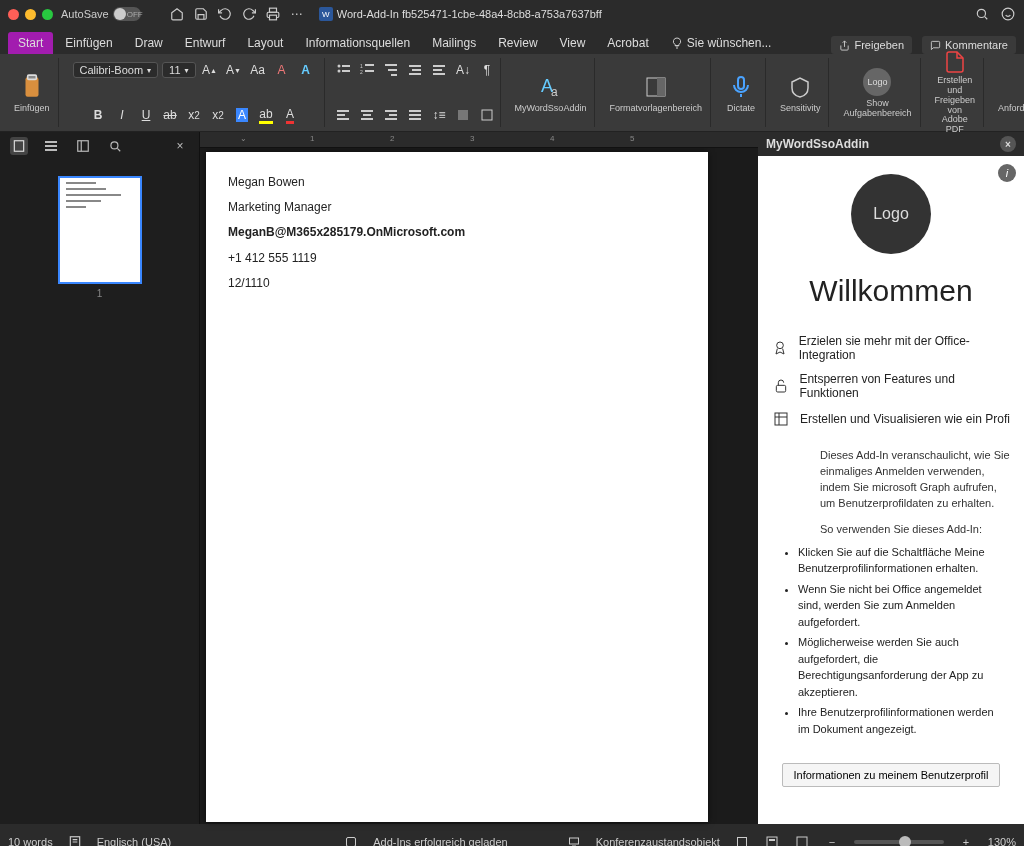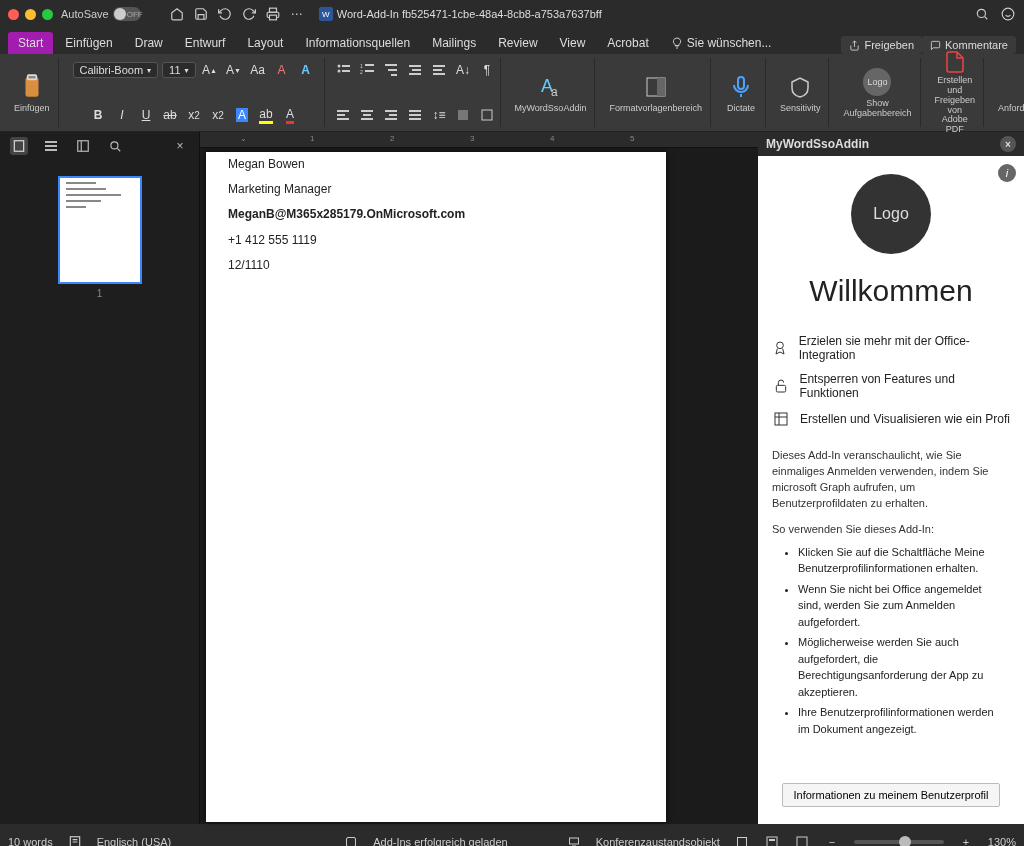--- a/index.html
+++ b/index.html
@@ -16,21 +16,21 @@
   .switch-label { font-size: 8px; color:#aaa; position:relative; left:-18px; }
   .titlebar .tb-icon { width:16px; height:16px; display:flex; align-items:center; justify-content:center; color:#ccc; cursor:default; }
   .doc-title { margin-left: 6px; font-size: 11px; color:#ddd; display:flex; align-items:center; gap:4px;}
   .doc-icon { width:14px; height:14px; background:#2b579a; border-radius:2px; display:inline-flex; align-items:center; justify-content:center; font-size:8px; color:#fff;}
   .titlebar-right { margin-left:auto; display:flex; gap:10px; }
 
   
   .tabs { height: 26px; background: #2b2b2b; display:flex; align-items:flex-end; padding: 0 8px; gap: 2px; }
   .tab { padding: 4px 10px; font-size: 12px; color:#ddd; cursor:pointer; }
   .tab.active { background:#a21caf; border-radius:3px 3px 0 0; }
-  .tabs-right { margin-left:auto; display:flex; gap:0; align-items:center; }
+  .tabs-right { margin-left:auto; display:flex; gap:10px; align-items:center; }
   .pill { background:#3a3a3a; border-radius:3px; padding:3px 8px; font-size:11px; display:flex; align-items:center; gap:4px; cursor:pointer;}
 
   
   .ribbon { height: 78px; background: #3a3a3a; border-bottom:1px solid #222; display:flex; align-items:stretch; padding: 4px 6px; gap:6px; }
   .group { display:flex; flex-direction:column; justify-content:space-between; padding:2px 6px; border-right:1px solid #2a2a2a;align-items:center; }
   .group:last-child{border-right:none;}
   .group-row { display:flex; align-items:center; gap:4px; }
   .smallbtn { width:20px; height:20px; display:flex; align-items:center; justify-content:center; color:#ddd; font-size:12px; cursor:pointer; border-radius:2px;}
   .sel { background:#2b2b2b; border:1px solid #555; border-radius:3px; padding:1px 6px; font-size:11px; display:flex; align-items:center; gap:4px; cursor:pointer;}
   .biggroup { display:flex; flex-direction:column; align-items:center; justify-content:center; gap:2px; padding:0 8px; border-right:1px solid #2a2a2a;}
@@ -42,37 +42,37 @@
   .navpane { width: 200px; background:#1e1e1e; border-right:1px solid #111; display:flex; flex-direction:column; }
   .navtoolbar { height:28px; display:flex; align-items:center; gap:14px; padding:0 10px; }
   .navtoolbar .nt { width:18px; height:18px; display:flex; align-items:center; justify-content:center; color:#bbb; cursor:pointer;}
   .nt.active{ background:#444; border-radius:3px; }
   .thumb { width:84px; height:108px; background:#fff; margin: 16px auto 4px; border:2px solid #3a87ff; position:relative;}
   .thumb .tline{ height:2px; background:#888; margin:4px 6px 0;}
   .thumbnum { text-align:center; font-size:10px; color:#888;}
   .docarea { flex:1; background:#1b1b1b; display:flex; flex-direction:column; position:relative;}
   .ruler { height:16px; background:#2b2b2b; border-bottom:1px solid #111; position:relative; margin-left:0; overflow:hidden; color:#888; font-size:8px;}
   .ruler .rmark{position:absolute; top:2px;}
-  .page { background:#fff; width:460px; margin: 4px 0 0 6px; height: calc(100% - 22px); color:#222; padding: 0 22px; font-size:12px; line-height:2.1; box-shadow: 0 0 6px rgba(0,0,0,.6);}
+  .page { background:#fff; width:502px; margin: 4px 0 0 6px; height: calc(100% - 22px); color:#222; padding: 18px 22px; font-size:12px; line-height:2.1; box-shadow: 0 0 6px rgba(0,0,0,.6);}
   .page p{white-space:nowrap;}
 
   .taskpane { width: 266px; background:#fff; display:flex; flex-direction:column;}
   .tp-header{ height:24px; background:#2b2b2b; color:#ddd; font-size:12px; font-weight:600; display:flex; align-items:center; padding:0 8px; gap:6px;}
   .tp-header .xclose{ margin-left:auto; width:16px; height:16px; border-radius:50%; background:#555; display:flex; align-items:center; justify-content:center; font-size:10px; cursor:pointer;}
   .tp-body{ flex:1; overflow:auto; color:#222; font-size:12px; position:relative;}
   .tp-info{ position:absolute; top:8px; right:8px; width:18px; height:18px; border-radius:50%; background:#666; color:#fff; display:flex; align-items:center; justify-content:center; font-style:italic; font-size:11px; cursor:pointer;}
   .logo-circ{ width:80px; height:80px; border-radius:50%; background:#333; color:#ddd; display:flex; align-items:center; justify-content:center; margin: 18px auto 20px; font-size:16px;}
   .tp-h1{ text-align:center; font-size:30px; font-weight:400; margin-bottom:26px;}
   .tp-list{ padding: 0 14px;}
   .tp-item{ display:flex; align-items:center; gap:10px; font-size:12px; margin:10px 0;}
   .tp-item .ico{ width:18px; height:18px; display:flex; align-items:center; justify-content:center; color:#333;}
-  .tp-para{ padding: 10px 14px 0; font-size:11px; color:#333; line-height:1.45;}
+  .tp-para{ padding: 10px 14px 0; font-size:11px; color:#333; line-height:1.45;margin-left:48px;}
   .tp-ol{ padding: 2px 14px 10px 28px; font-size:11px; line-height:1.5; list-style: disc;}
   .tp-ol li{ margin:4px 12px;}
-  .tp-btn{ display:block; margin: 32px auto; padding:5px 10px; background:#f5f5f5; border:1px solid #bbb; border-radius:2px; font-size:11px; cursor:pointer;}
+  .tp-btn{ display:block; margin: 12px auto; padding:5px 10px; background:#f5f5f5; border:1px solid #bbb; border-radius:2px; font-size:11px; cursor:pointer;}
 
   
   .status{ height:36px; background:#2b2b2b; color:#ccc; font-size:11px; display:flex; align-items:center; padding:0 8px; gap:14px;}
   .status .spacer{flex:1;}
   .status .sicon{ width:16px; height:16px; display:flex; align-items:center; justify-content:center; cursor:pointer;}
   .zoom-slider{ width:90px; height:4px; background:#555; border-radius:2px; position:relative;}
   .zoom-slider .knob{ position:absolute; top:-4px; left:50%; width:12px; height:12px; border-radius:50%; background:#bbb;}
 
   svg{display:block;}
 </style>

